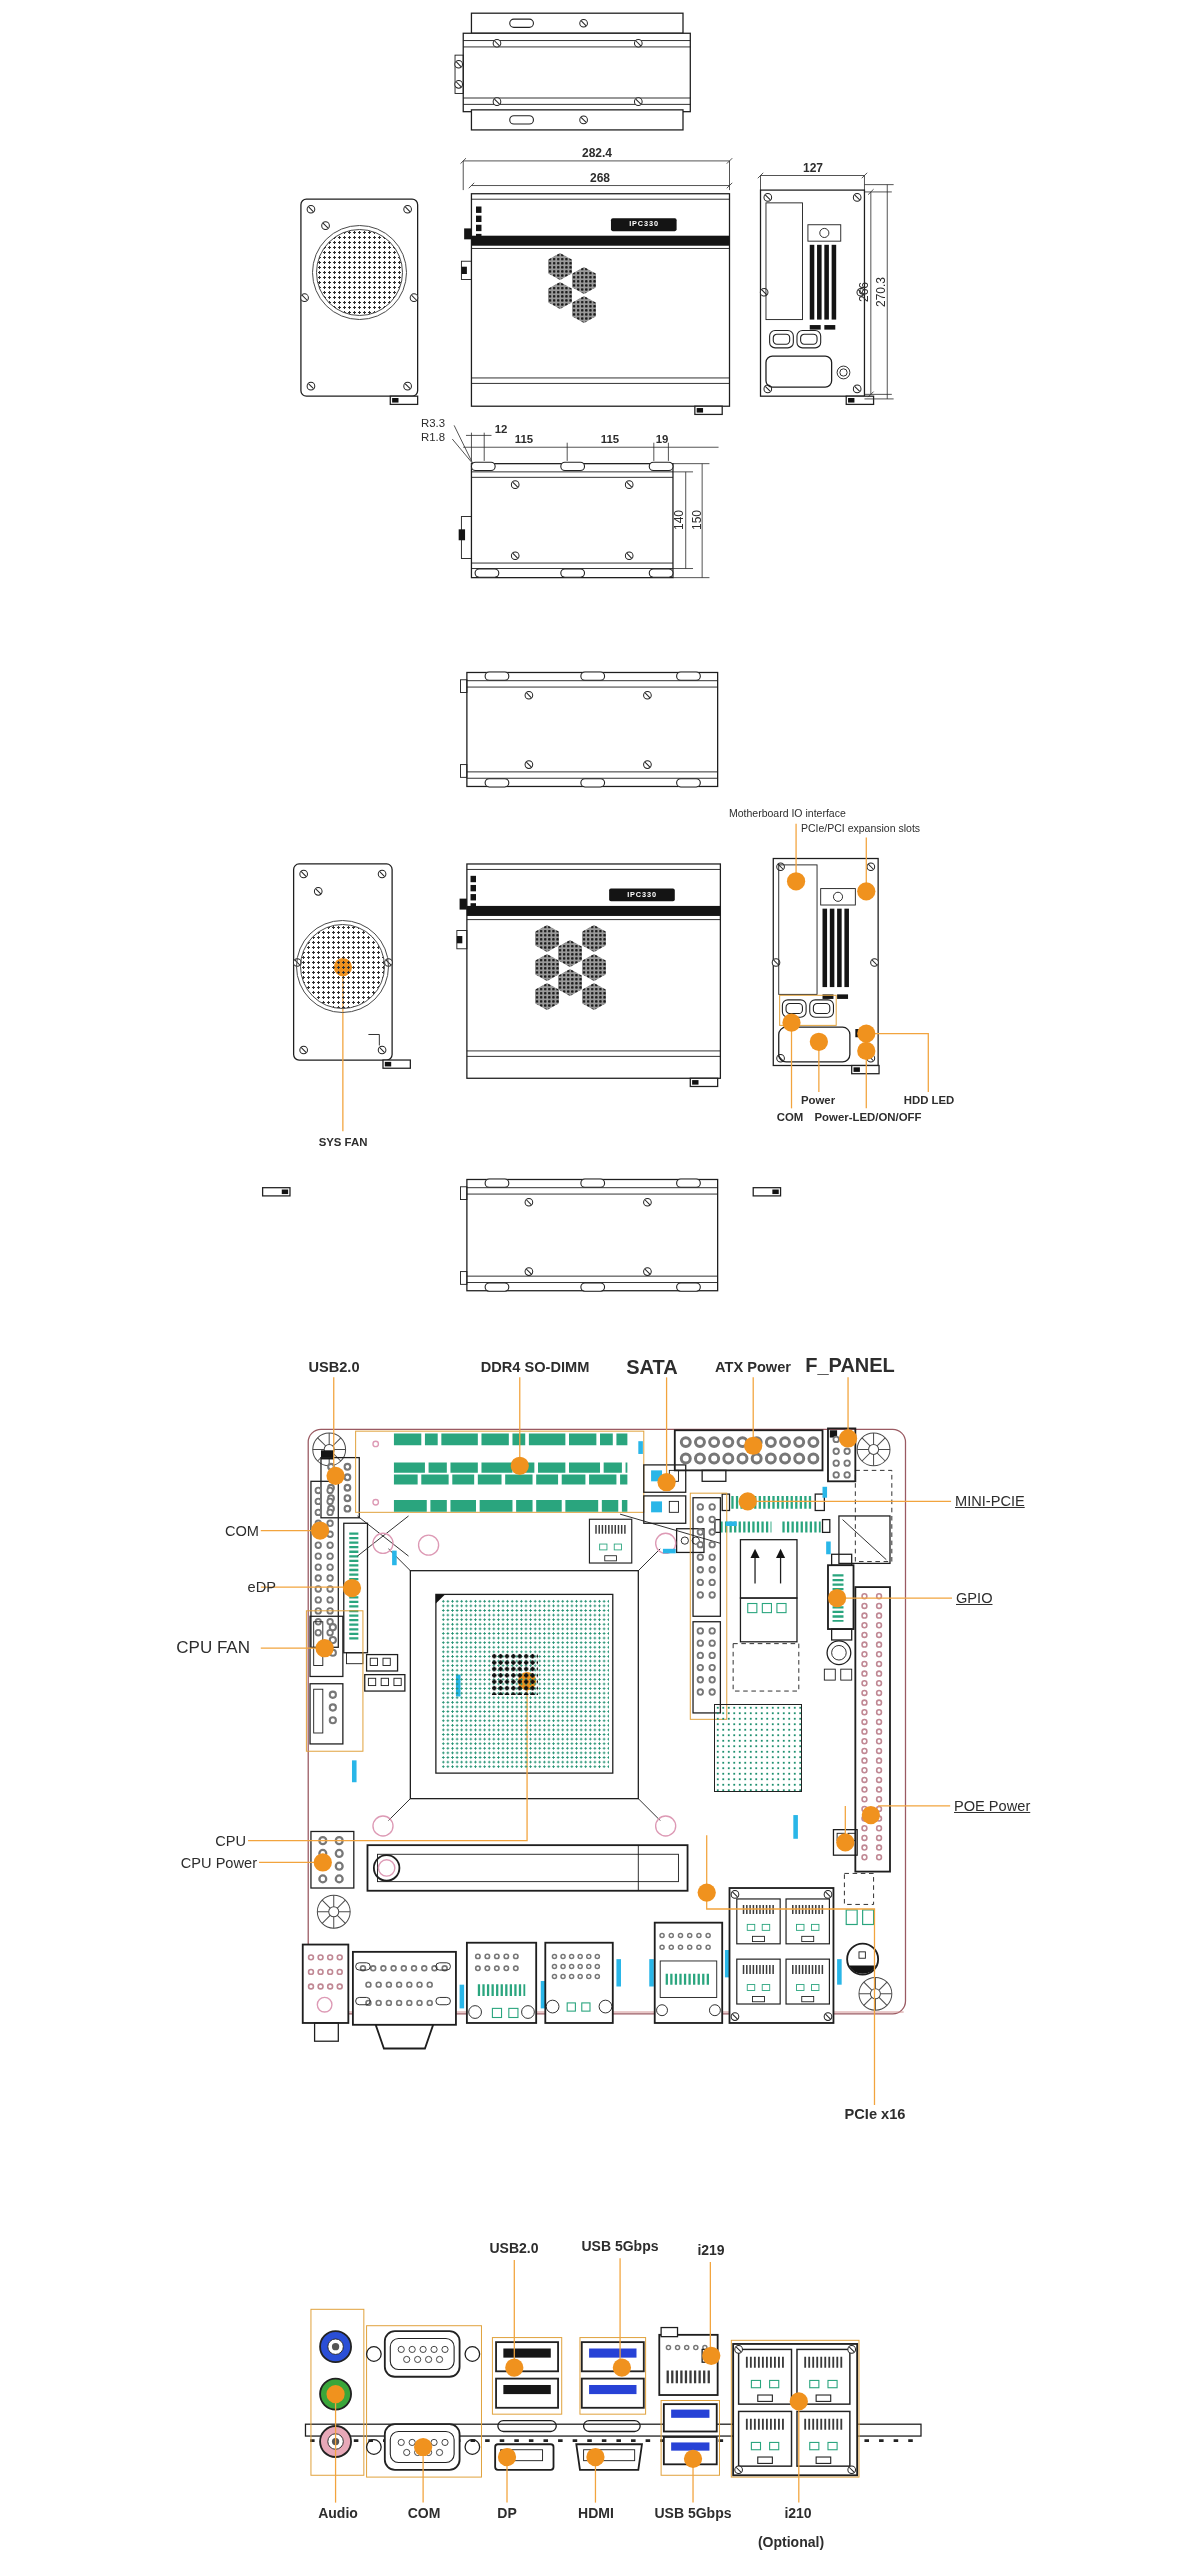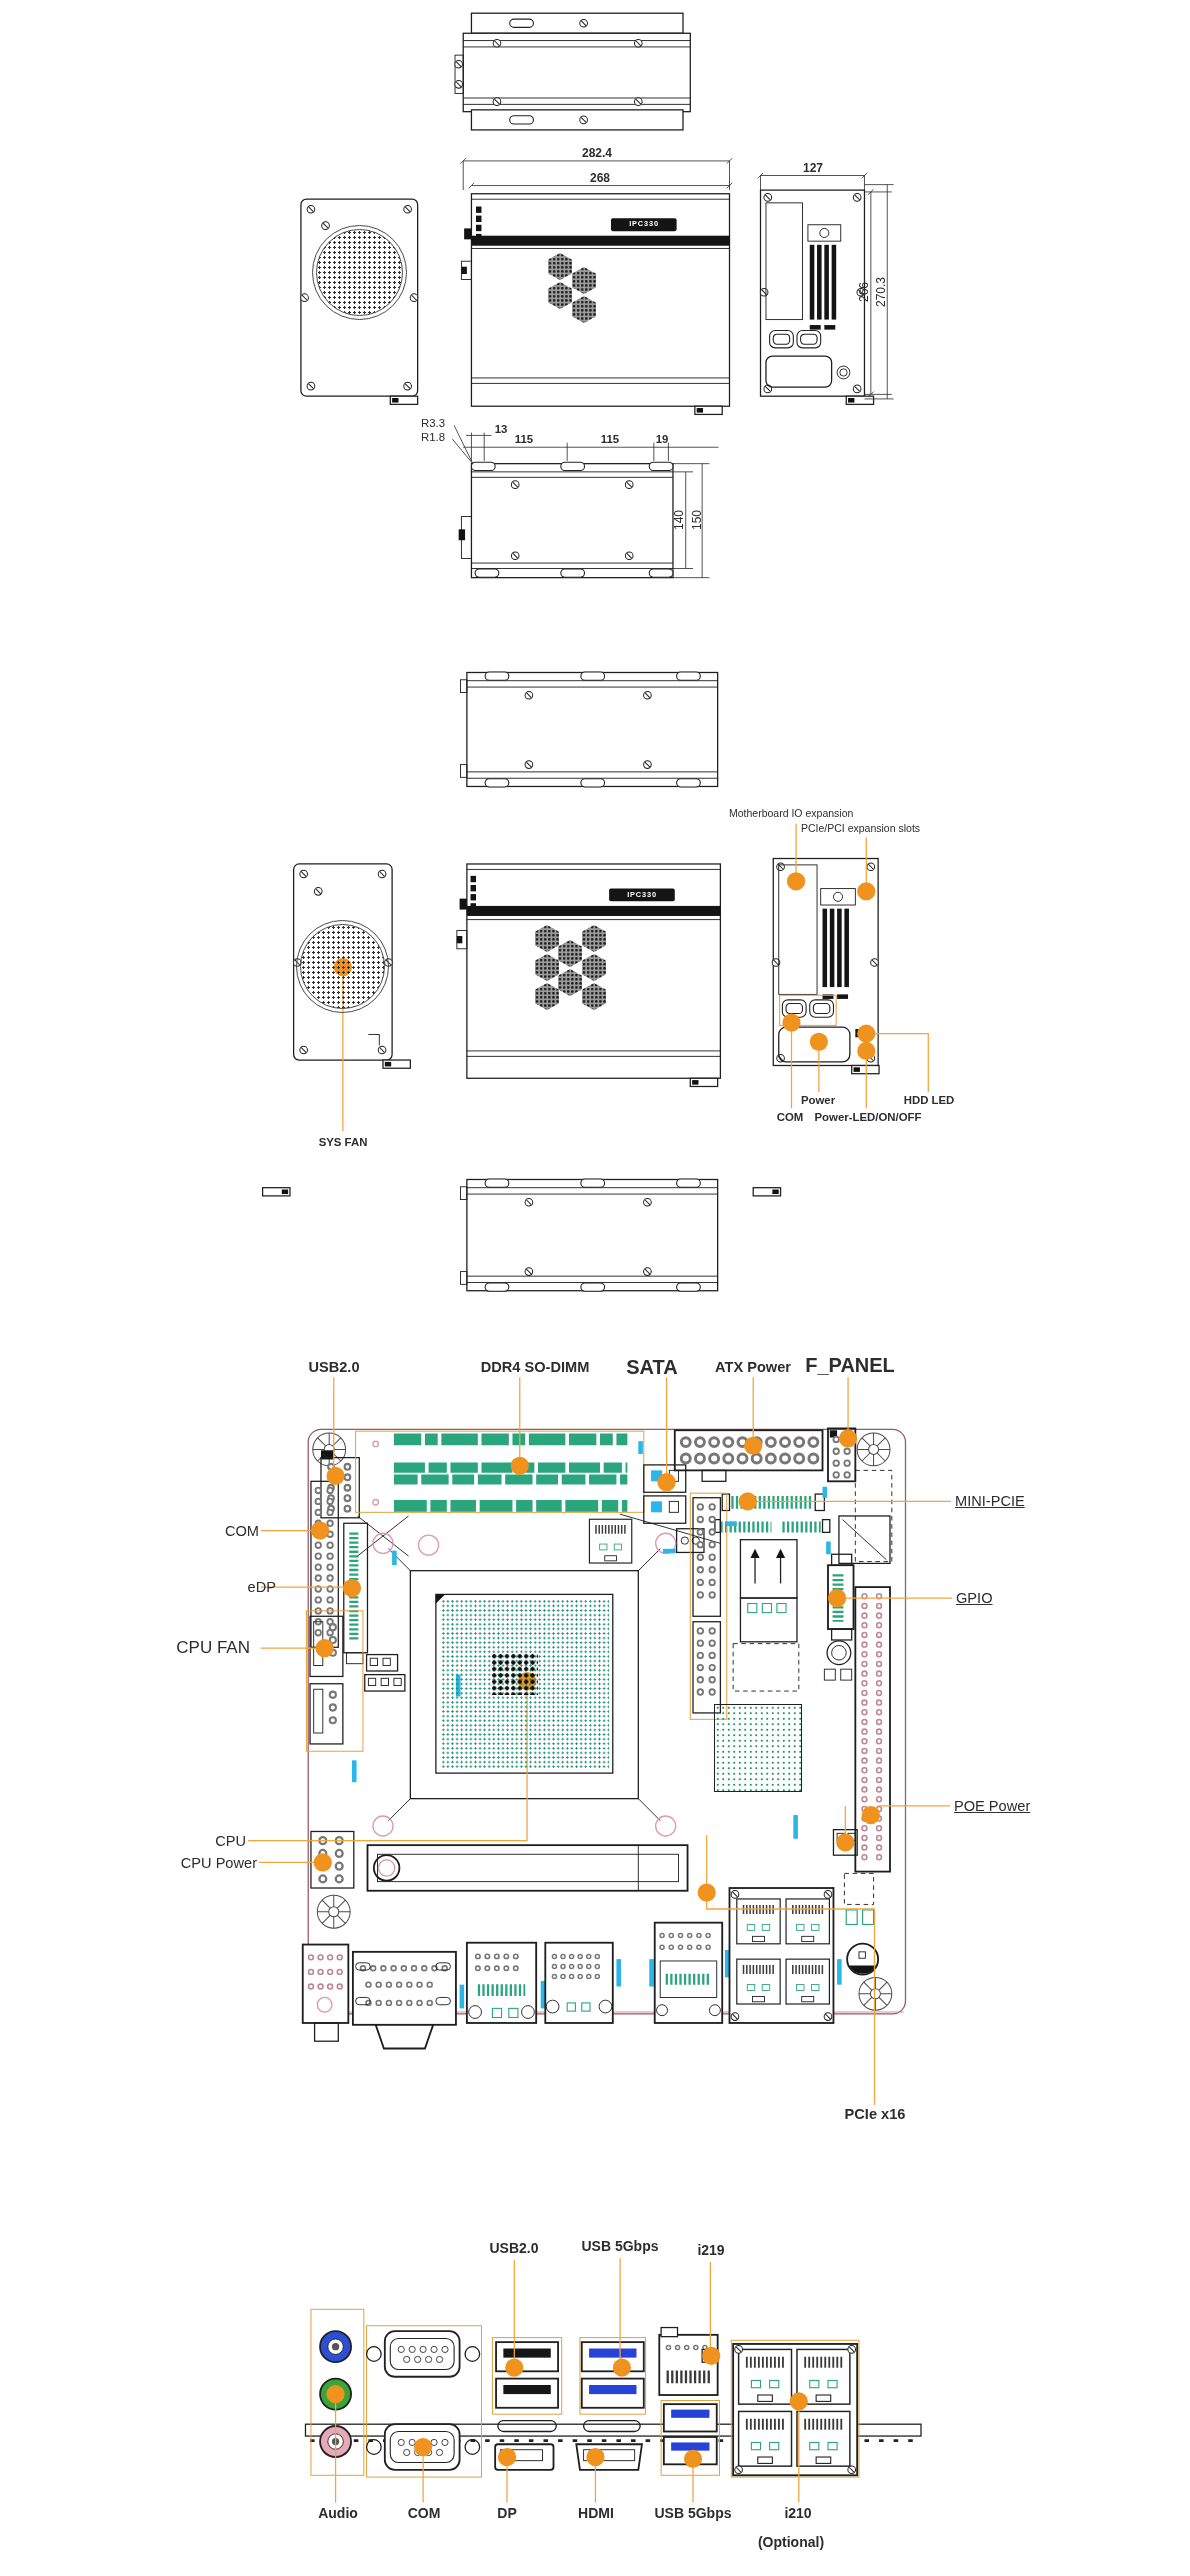--- a/index.html
+++ b/index.html
@@ -760,28 +760,28 @@
 <div class="lb badge c" style="left:644px;top:224px;">IPC330</div>
 <div class="lb badge c" style="left:642px;top:895px;">IPC330</div>
 
 <div class="lb c" style="left:597px;top:154px;font-size:12px">282.4</div>
 <div class="lb c" style="left:600px;top:179px;font-size:12px">268</div>
 <div class="lb c" style="left:813px;top:169px;font-size:12px">127</div>
 <div class="lb rot" style="left:865px;top:292px;font-size:12px">266</div>
 <div class="lb rot" style="left:882px;top:292px;font-size:12px">270.3</div>
 <div class="lb" style="left:421px;top:417px;font-size:11.4px">R3.3</div>
 <div class="lb" style="left:421px;top:431px;font-size:11.4px">R1.8</div>
-<div class="lb c" style="left:501px;top:429px;font-size:11.4px">13</div>
+<div class="lb c" style="left:501px;top:429px;font-size:11.4px">12</div>
 <div class="lb c" style="left:524px;top:439px;font-size:11.4px">115</div>
 <div class="lb c" style="left:610px;top:439px;font-size:11.4px">115</div>
 <div class="lb c" style="left:662px;top:439px;font-size:11.4px">19</div>
 <div class="lb rot" style="left:680px;top:520px;font-size:12px">140</div>
 <div class="lb rot" style="left:698px;top:520px;font-size:12px">150</div>
 
-<div class="lb" style="left:729px;top:808px;font-size:10.5px">Motherboard IO expansion</div>
+<div class="lb" style="left:729px;top:808px;font-size:10.5px">Motherboard IO interface</div>
 <div class="lb" style="left:801px;top:823px;font-size:10.5px">PCIe/PCI expansion slots</div>
 <div class="lb c" style="left:343px;top:1142px;font-size:11.4px">SYS FAN</div>
 <div class="lb c" style="left:818px;top:1100px;font-size:11.4px">Power</div>
 <div class="lb c" style="left:790px;top:1117px;font-size:11.4px">COM</div>
 <div class="lb c" style="left:868px;top:1117px;font-size:11.4px">Power-LED/ON/OFF</div>
 <div class="lb c" style="left:929px;top:1100px;font-size:11.4px">HDD LED</div>
 
 <div class="lb c" style="left:334px;top:1367px;font-size:14.6px">USB2.0</div>
 <div class="lb c" style="left:535px;top:1367px;font-size:14.6px">DDR4 SO-DIMM</div>
 <div class="lb c" style="left:652px;top:1367px;font-size:20px">SATA</div>

